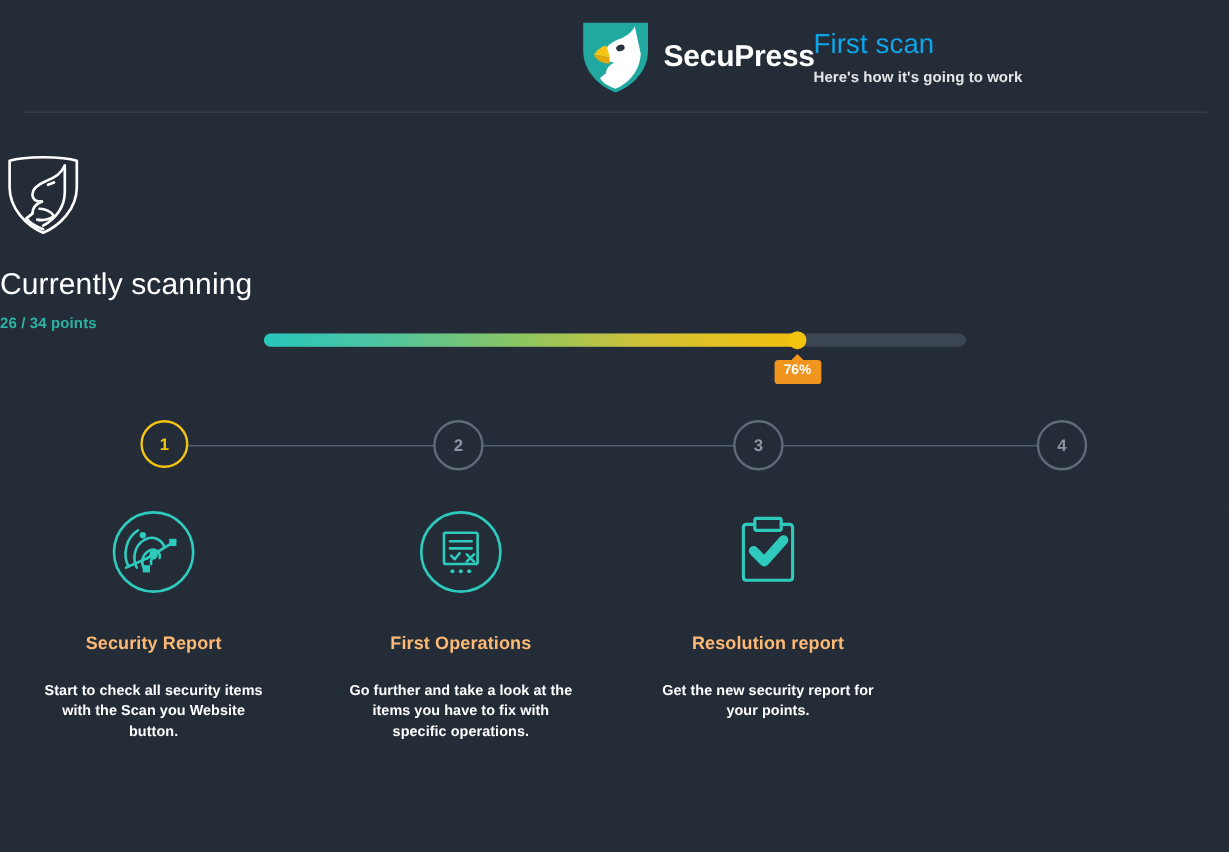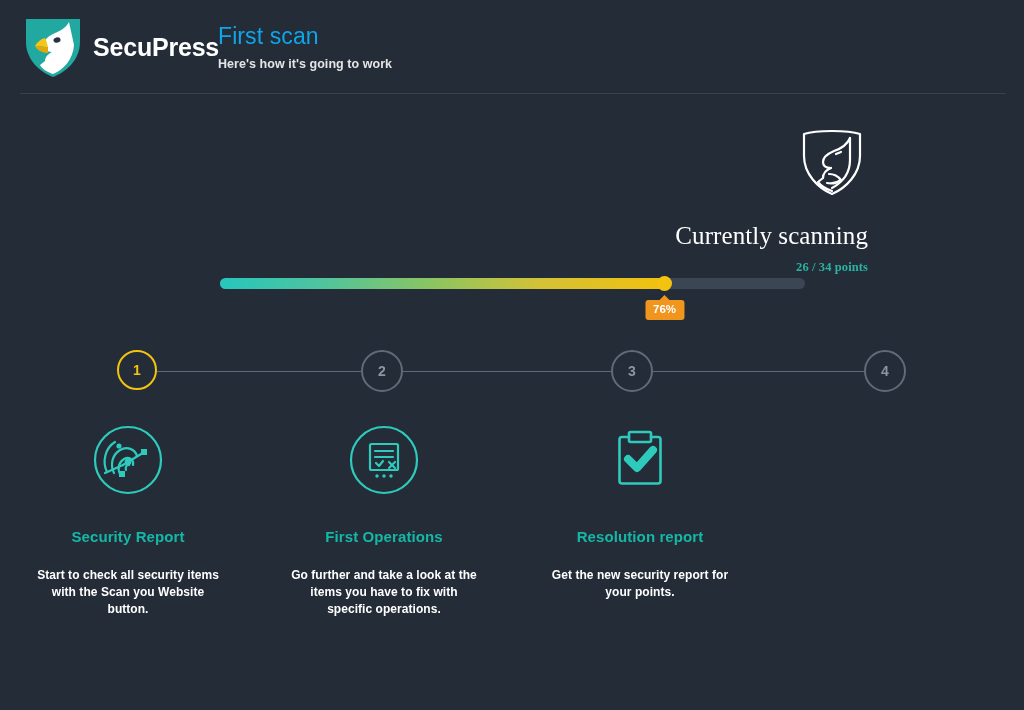--- a/index.html
+++ b/index.html
@@ -20,20 +20,21 @@
   }
 
   
   .header {
     position: absolute;
     top: 0; left: 0;
     width: 852px;
     height: 94px;
     display: flex;
     align-items: center;
+    justify-content: flex-end;
   }
   .brand {
     display: flex;
     align-items: center;
     margin-left: 22px;
     width: 196px;
   }
   .brand-logo { width: 62px; height: 66px; flex: none; }
   .brand-name {
     color: #ffffff;
@@ -66,22 +67,21 @@
     width: 986px;
     height: 1px;
     background: #39414e;
   }
 
   
   .scan-block {
     position: absolute;
     top: 126px; left: 0;
     width: 868px;
-    text-align: right;
-    font-family: Liberation Serif, serif;
+    text-align: left;
   }
   .scan-shield { width: 72px; height: 72px; display: inline-block; }
   .scan-title {
     color: #ffffff;
     font-size: 25px;
     font-weight: normal;
     margin-top: 20px;
     letter-spacing: 0.1px;
   }
   .scan-points {
@@ -201,21 +201,21 @@
     flex-direction: column;
     align-items: center;
     text-align: center;
   }
   .feature-icon {
     width: 72px;
     height: 72px;
     display: block;
   }
   .feature-title {
-    color: #14b8a6;
+    color: #fdba74;
     font-size: 15px;
     font-weight: bold;
     margin-top: 32px;
     letter-spacing: 0.1px;
   }
   .feature-desc {
     color: #ffffff;
     font-size: 12px;
     font-weight: bold;
     line-height: 17px;

